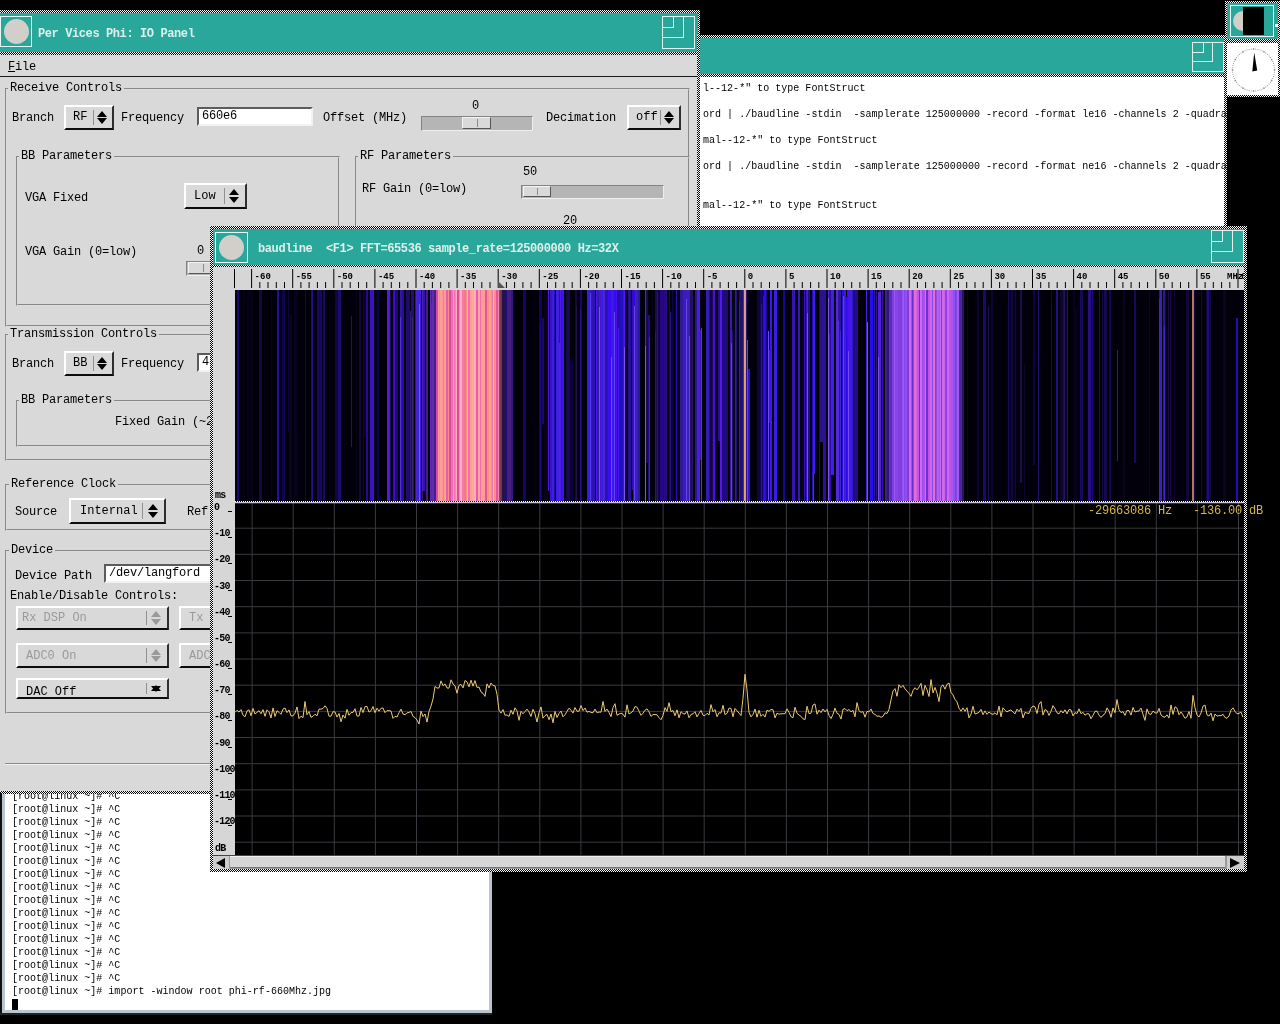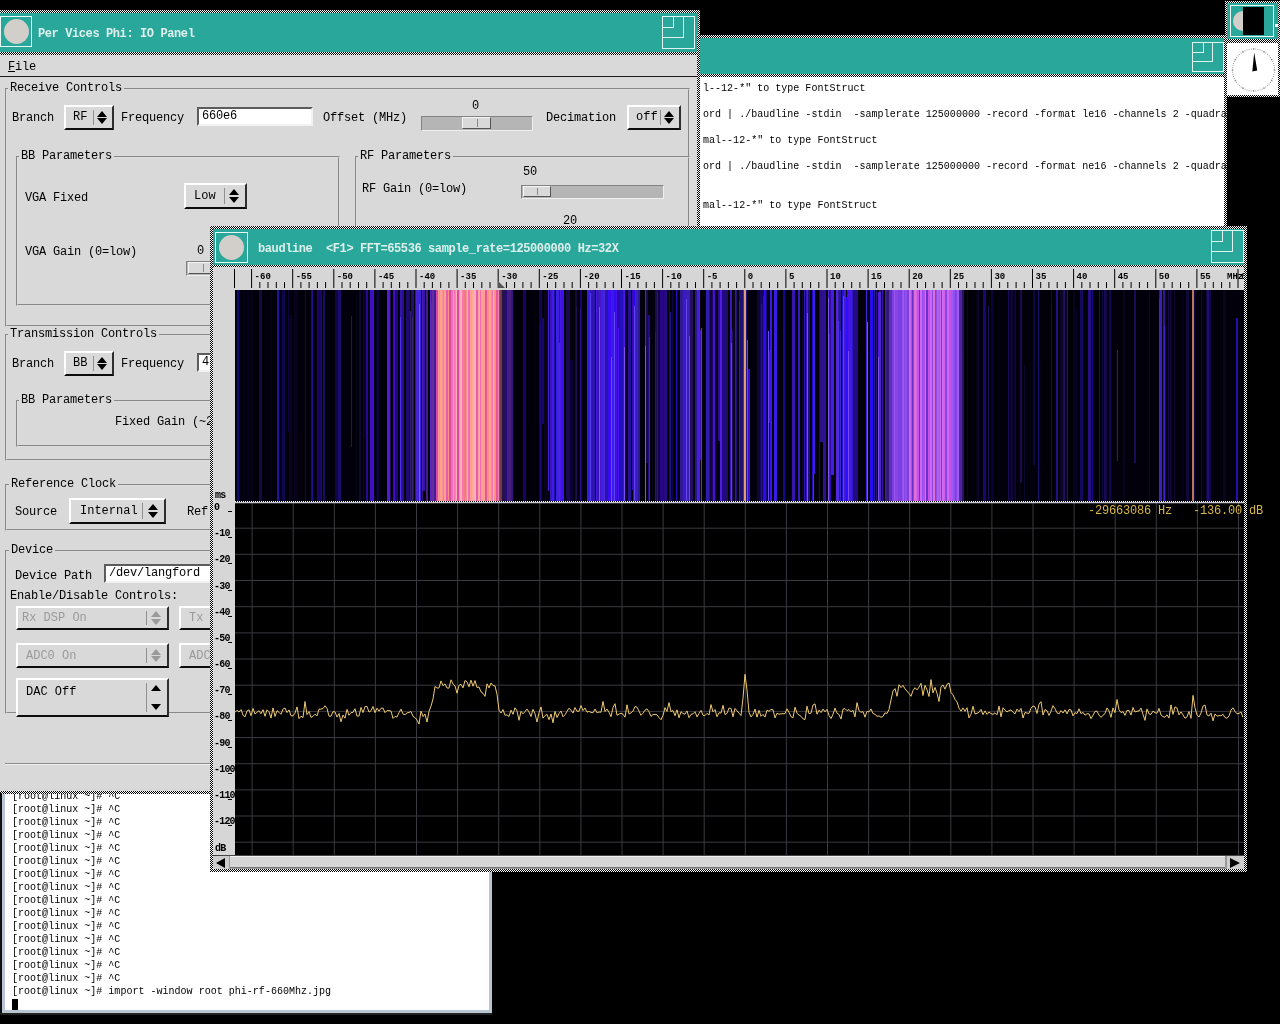--- a/index.html
+++ b/index.html
@@ -160,21 +160,21 @@
       <span class="sep" style="right:20px"></span>
       <span class="tri-u dis" style="right:6px;top:4px"></span>
       <span class="tri-d dis" style="right:6px;bottom:4px"></span>
     </div>
     <div class="combo" style="left:179px;top:588px;width:153px;height:25px;color:#9a9a9a">
       <span class="abs" style="left:8px;top:4px">ADC1 On</span>
       <span class="sep" style="right:20px"></span>
       <span class="tri-u dis" style="right:6px;top:4px"></span>
       <span class="tri-d dis" style="right:6px;bottom:4px"></span>
     </div>
-    <div class="combo" style="left:16px;top:623px;width:153px;height:39px">
+    <div class="combo" style="left:16px;top:623px;width:153px;height:21px">
       <span class="abs" style="left:8px;top:5px">DAC Off</span>
       <span class="sep" style="right:20px"></span>
       <span class="tri-u" style="right:6px;top:5px"></span>
       <span class="tri-d" style="right:6px;bottom:5px"></span>
     </div>
 
     <div class="abs" style="left:5px;top:708px;width:687px;height:1px;background:#8a8a8a"></div>
     <div class="abs" style="left:5px;top:709px;width:687px;height:1px;background:#f2f2f2"></div>
   </div>
 </div>

